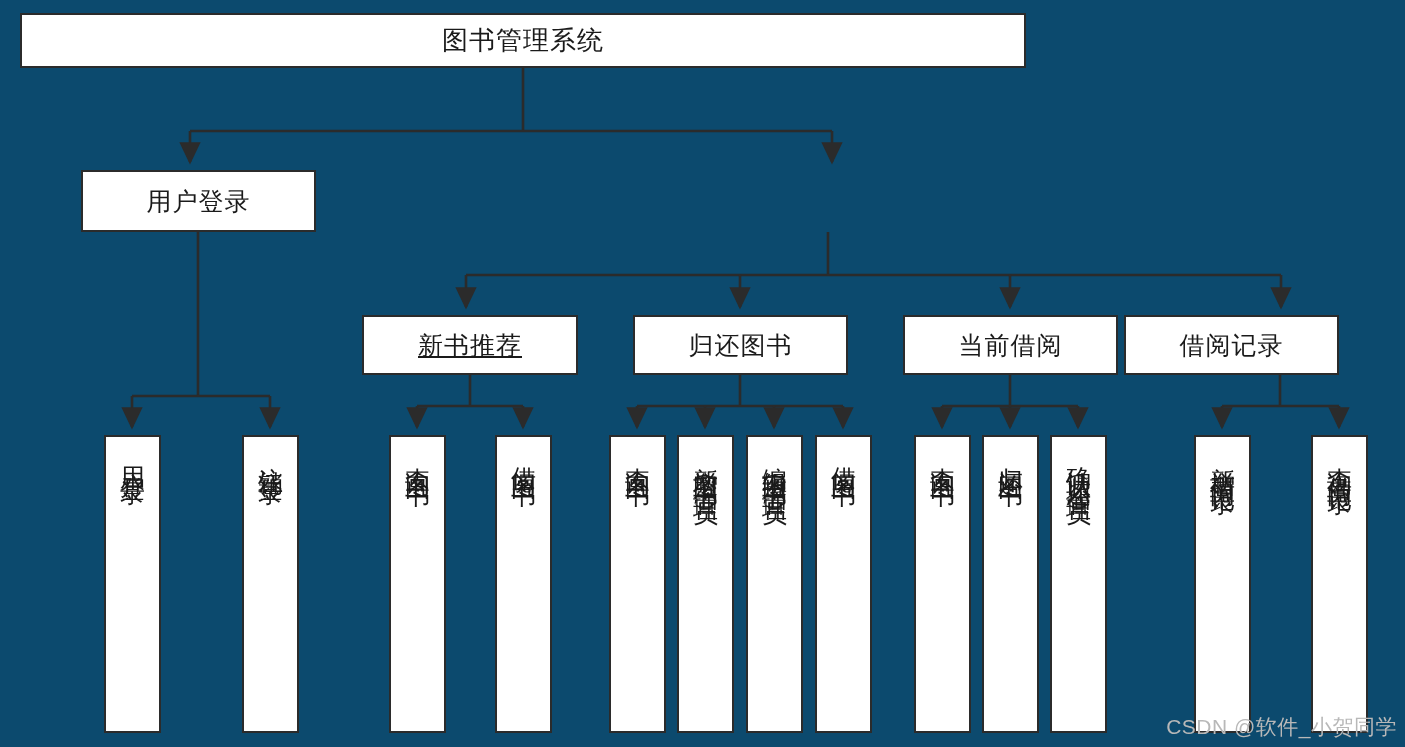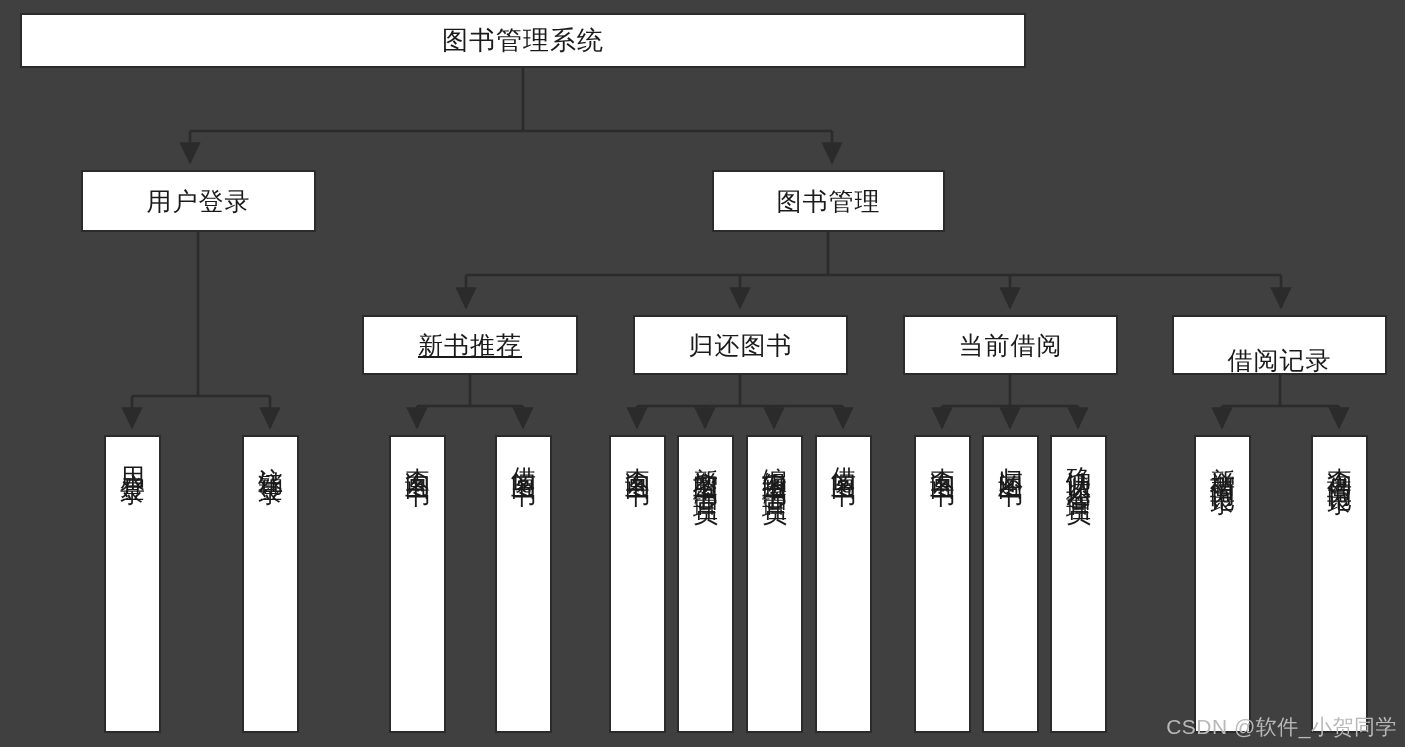--- a/index.html
+++ b/index.html
@@ -7,21 +7,21 @@
     padding: 0;
     background: #ffffff;
   }
   body {
     font-family: "Liberation Sans", "DejaVu Sans", sans-serif;
   }
   #canvas {
     position: relative;
     width: 1405px;
     height: 747px;
-    background: #404040;
+    background: #0c4a6e;
     overflow: hidden;
   }
   #edges {
     position: absolute;
     left: 0;
     top: 0;
     width: 1405px;
     height: 747px;
     pointer-events: none;
   }
@@ -132,34 +132,31 @@
     </g>
   </svg>
 
   <div class="node horiz root" style="left:20px; top:13px; width:1006px; height:55px;">
     <span class="node-label">图书管理系统</span>
   </div>
 
   <div class="node horiz" style="left:81px; top:170px; width:235px; height:62px;">
     <span class="node-label">用户登录</span>
   </div>
-  <div class="node horiz" style="left:712px; top:170px; width:233px; height:62px;">
-    <span class="node-label">图书管理</span>
-  </div>
 
   <div class="node horiz" style="left:362px; top:315px; width:216px; height:60px;text-decoration:underline;">
     <span class="node-label">新书推荐</span>
   </div>
   <div class="node horiz" style="left:633px; top:315px; width:215px; height:60px;">
     <span class="node-label">归还图书</span>
   </div>
   <div class="node horiz" style="left:903px; top:315px; width:215px; height:60px;">
     <span class="node-label">当前借阅</span>
   </div>
-  <div class="node horiz" style="left:1172px; top:315px; width:215px; height:60px;align-items:flex-end;">
+  <div class="node horiz" style="left:1124px; top:315px; width:215px; height:60px;">
     <span class="node-label">借阅记录</span>
   </div>
 
   <div class="node leaf" style="left:104px; top:435px; width:57px; height:298px;">
     <span class="node-label">用户登录</span>
   </div>
   <div class="node leaf" style="left:242px; top:435px; width:57px; height:298px;">
     <span class="node-label">注销登录</span>
   </div>
 

